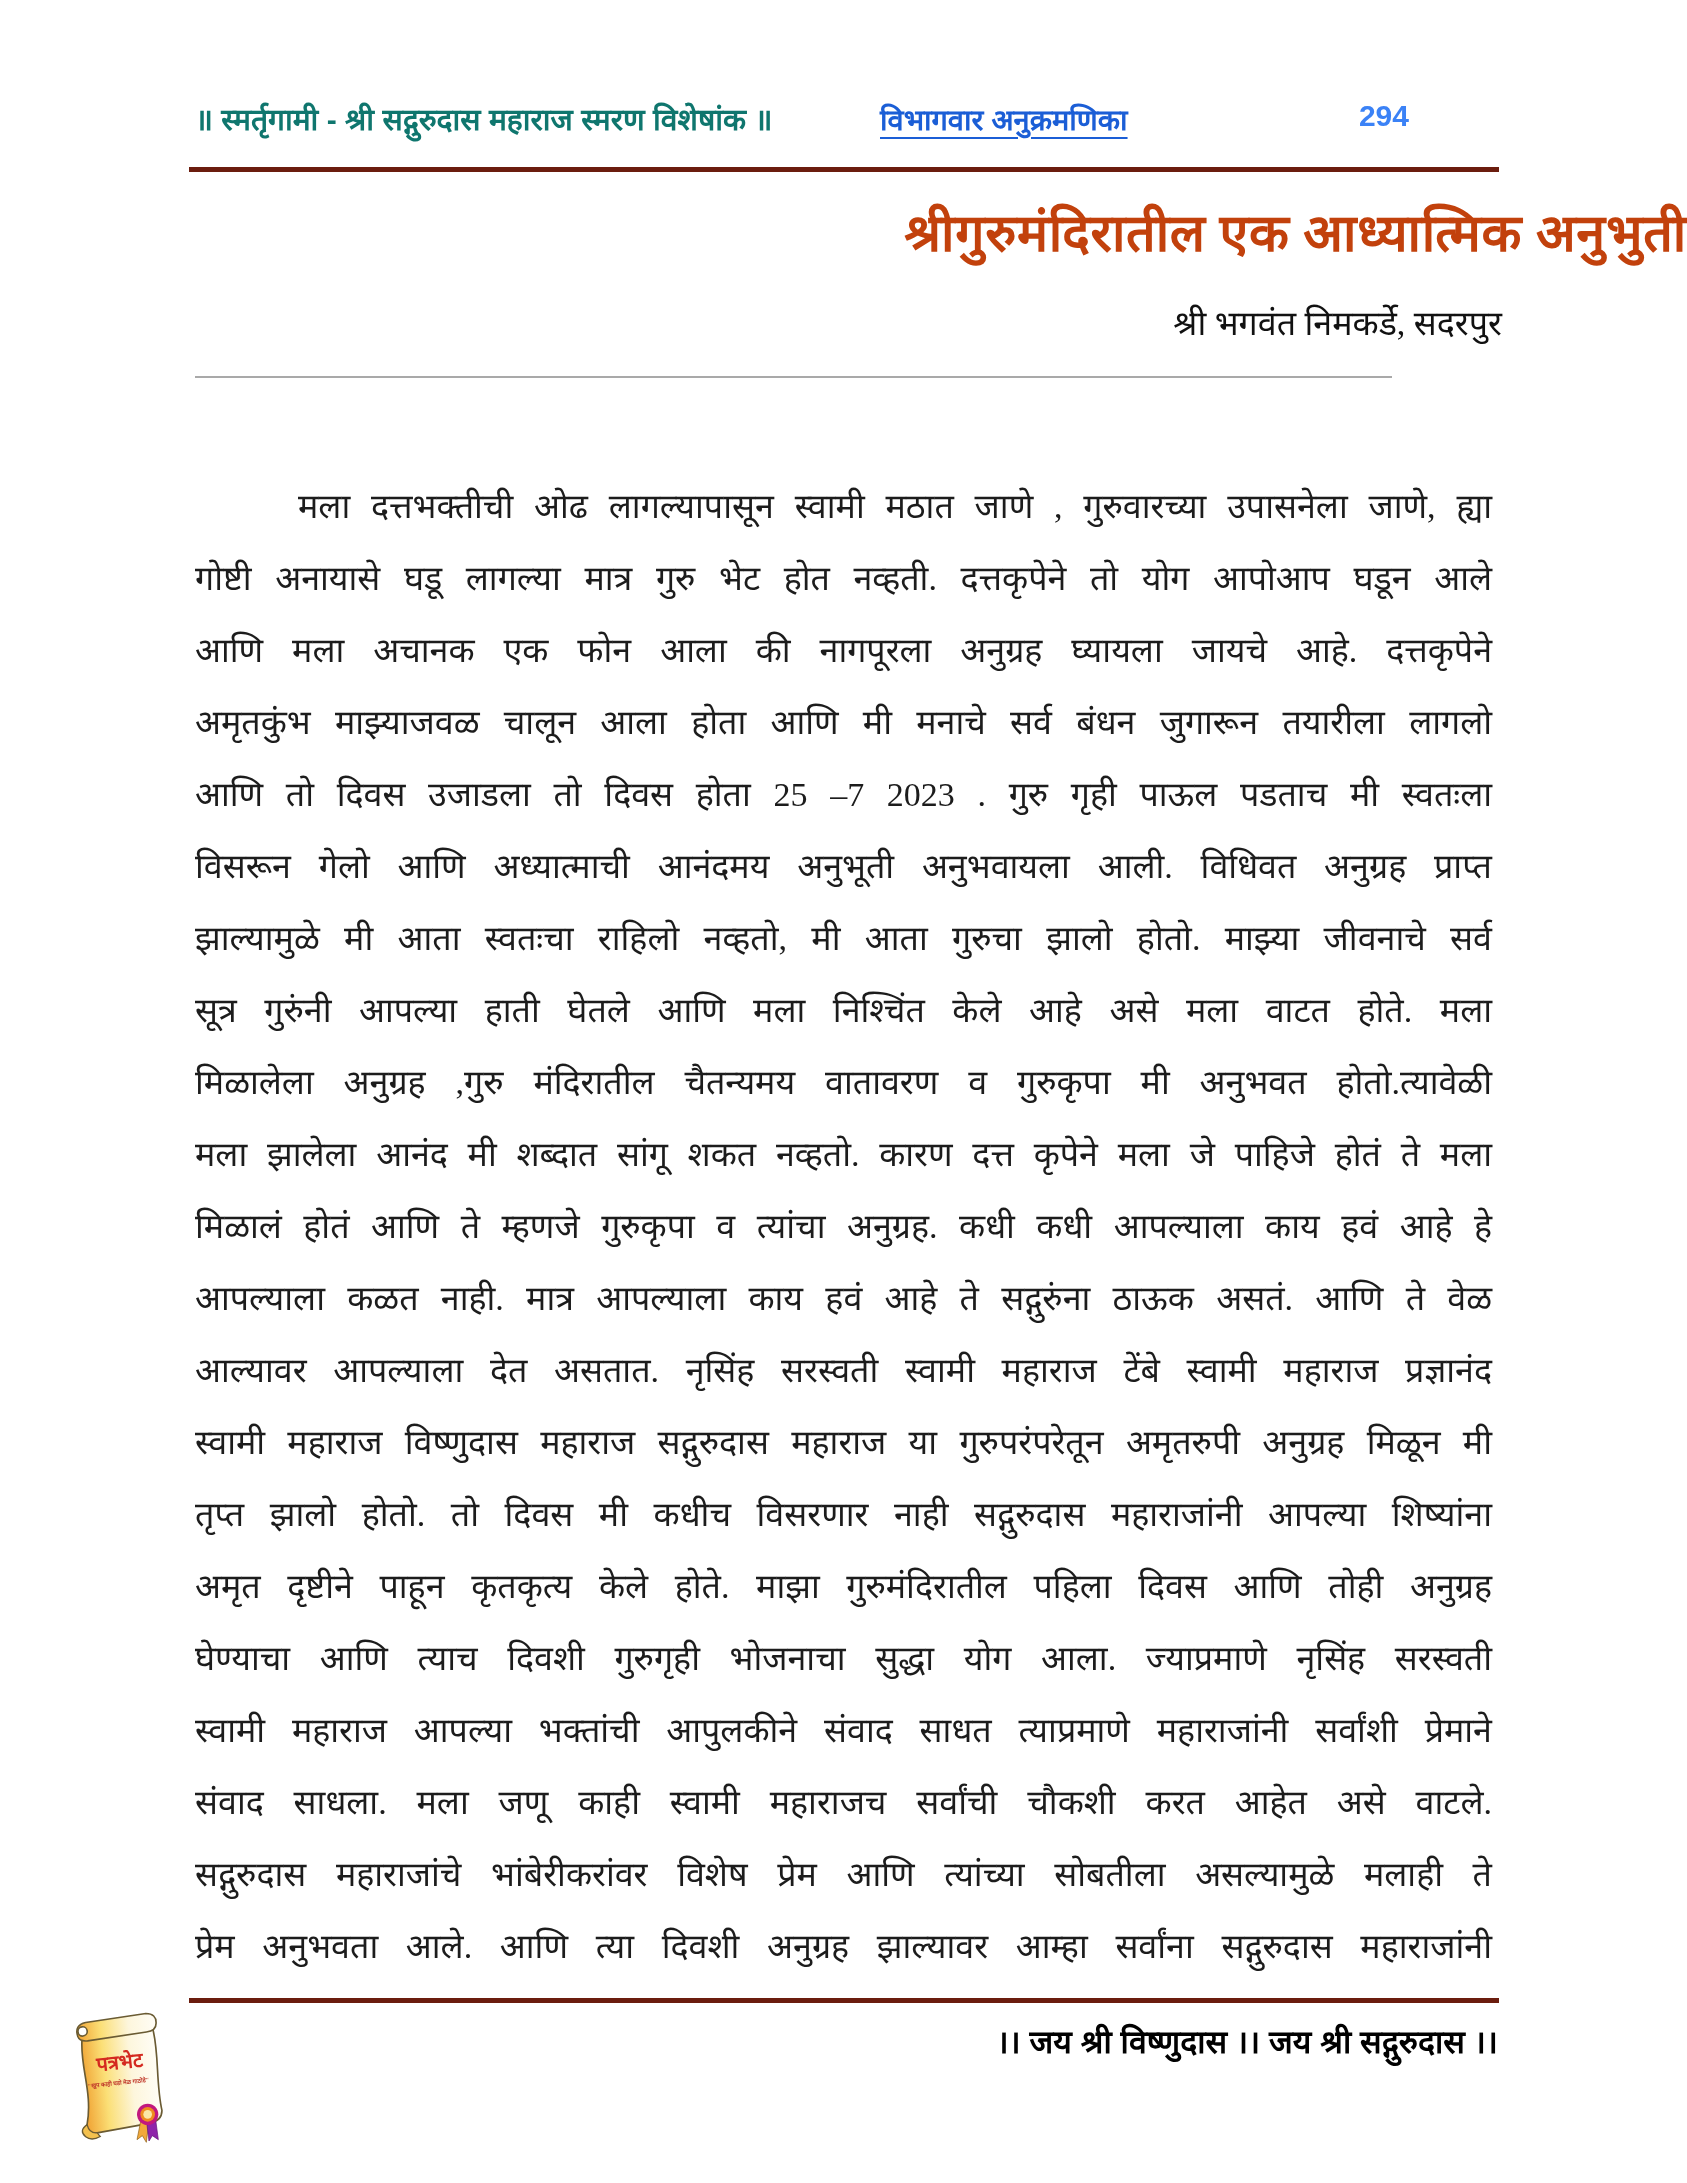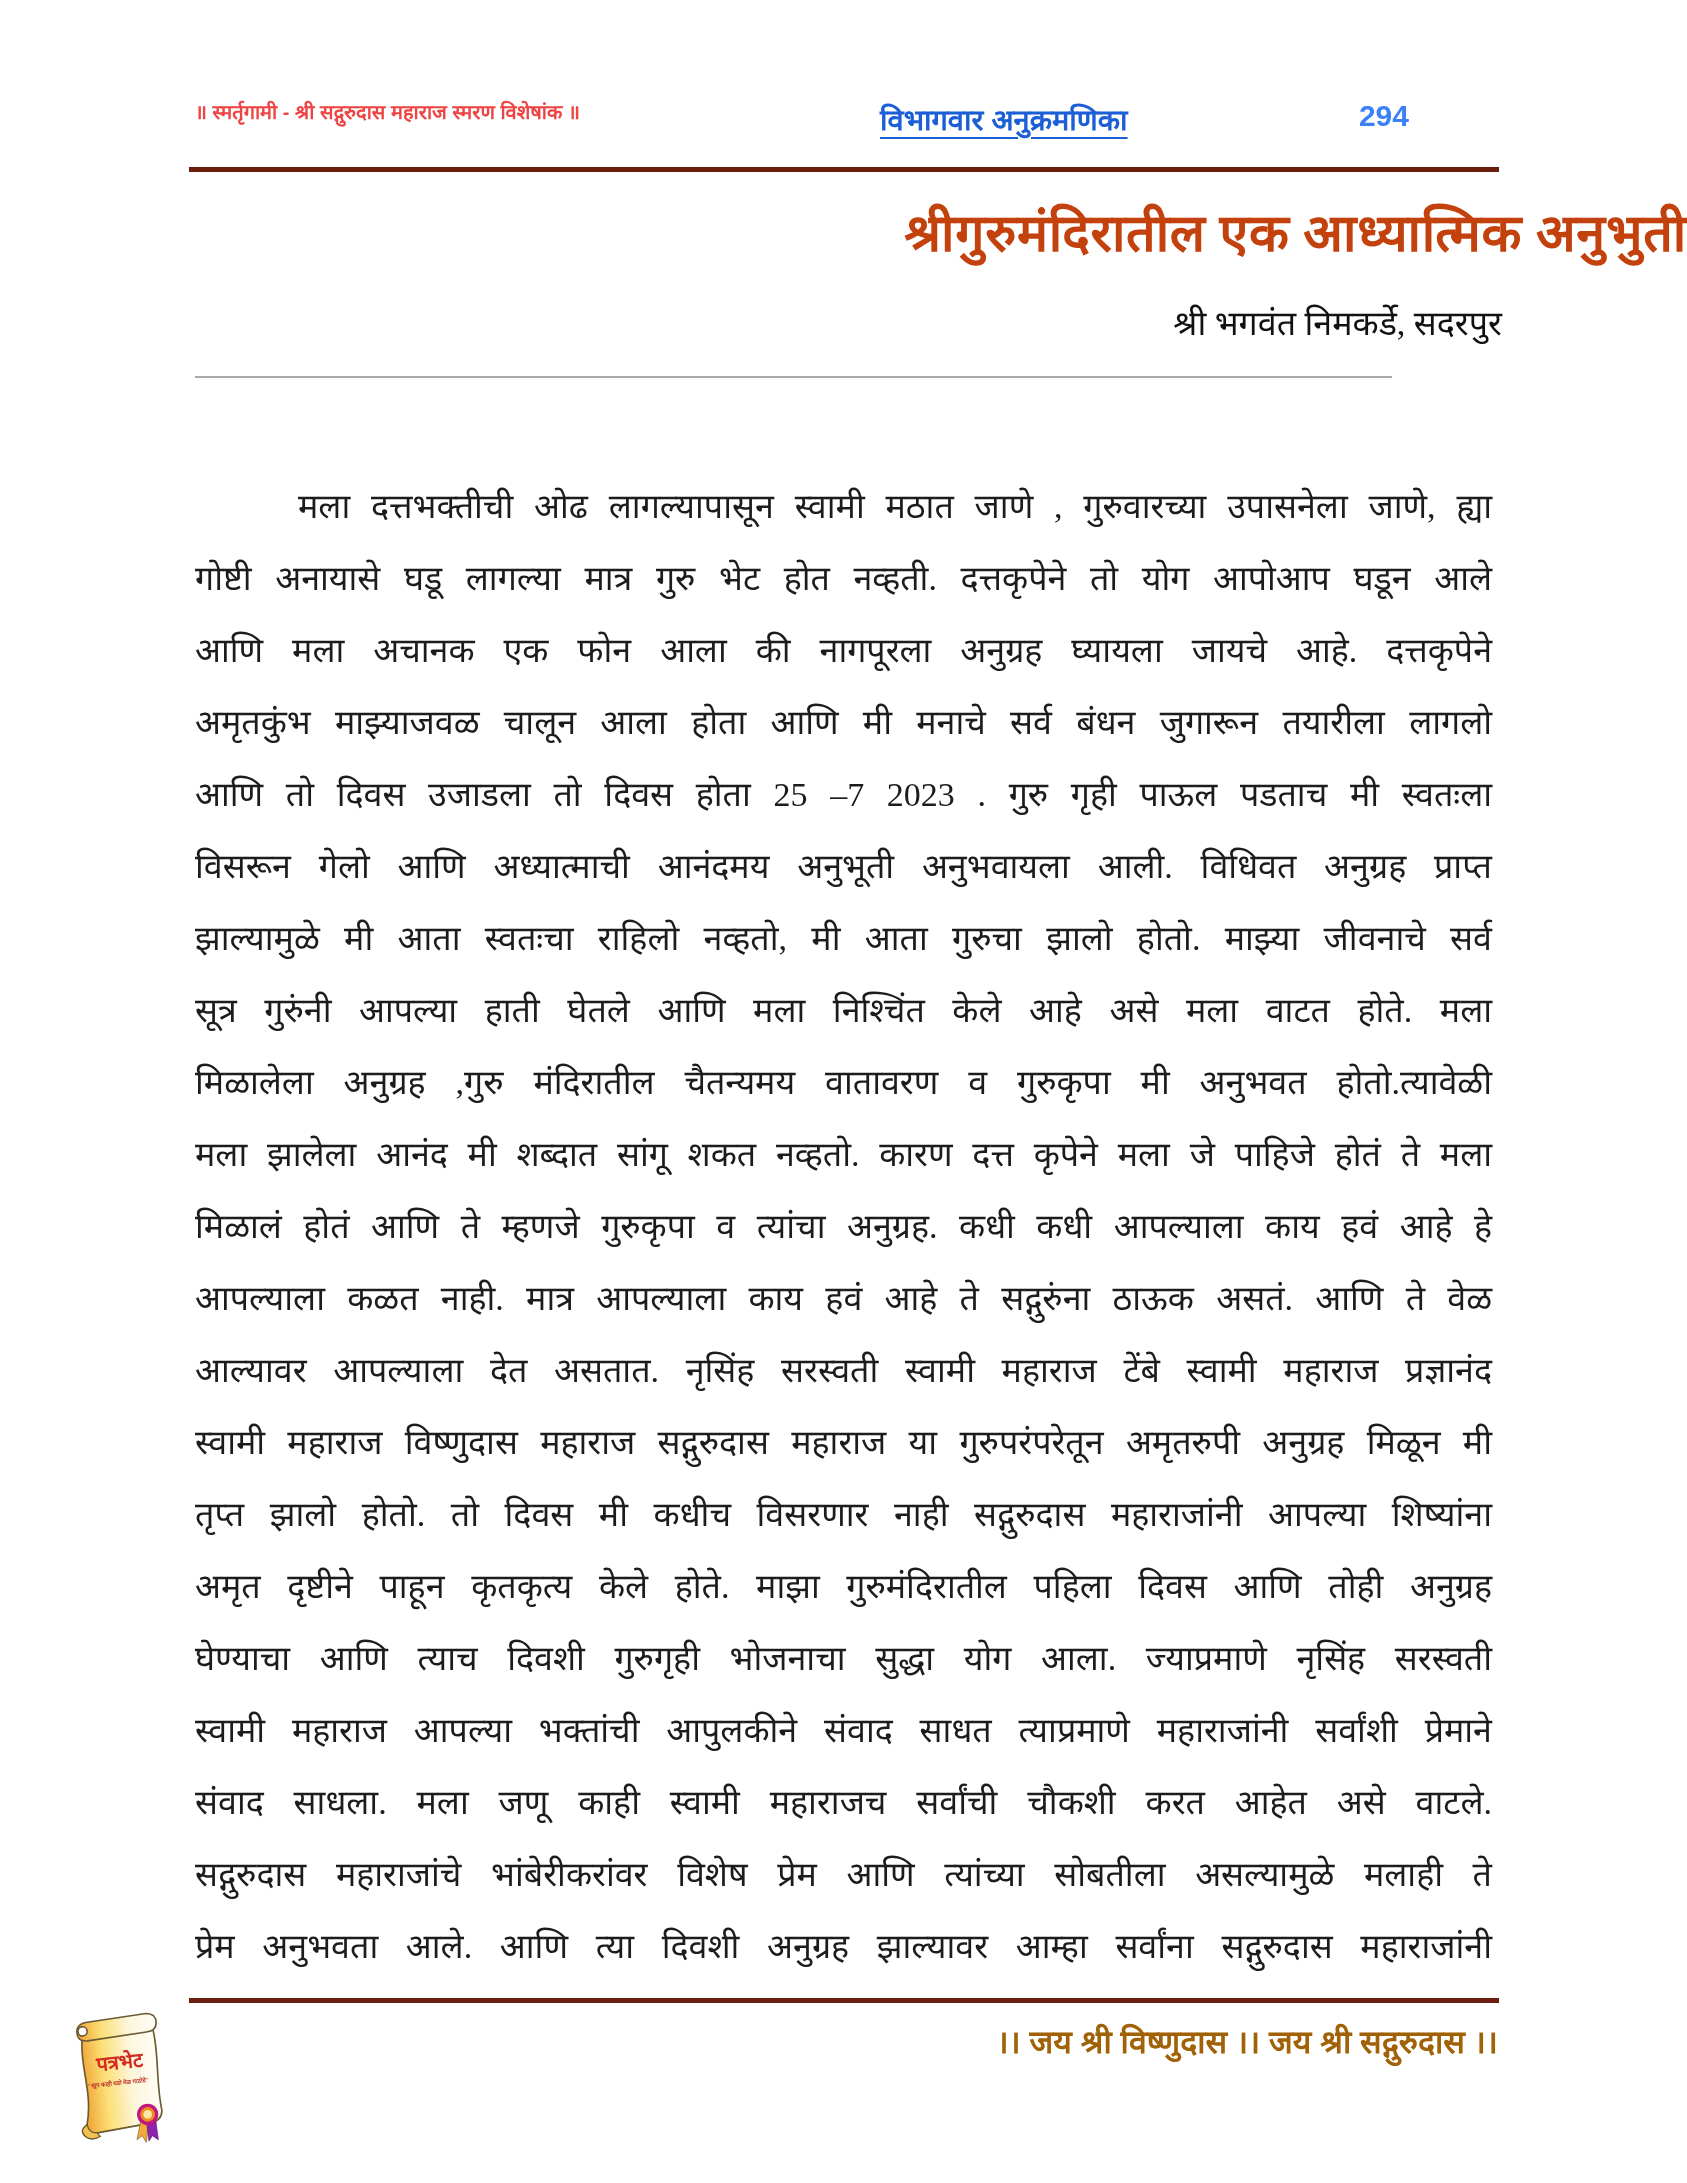--- a/index.html
+++ b/index.html
@@ -4,21 +4,21 @@
 <style>
   html,body{margin:0;padding:0;}
   body{
     width:1687px;height:2183px;position:relative;background:#ffffff;
     font-family:"Liberation Serif","DejaVu Serif",serif;overflow:hidden;
   }
   
   .masthead{
     position:absolute;left:195px;top:98px;
     font-family:"Liberation Sans","DejaVu Sans",sans-serif;
-    font-weight:bold;font-size:20px;color:#ef4444;white-space:nowrap;text-align:center;
+    font-weight:bold;font-size:30px;color:#0f766e;white-space:nowrap;text-align:center;
   }
   .index-link{
     position:absolute;left:880px;top:99px;
     font-family:"Liberation Sans","DejaVu Sans",sans-serif;
     font-weight:bold;font-size:29px;color:#1b5ed6;
     text-decoration:underline;text-underline-offset:6.6px;white-space:nowrap;cursor:pointer;
   }
   .page-number{
     position:absolute;right:278px;top:99px;
     font-family:"Liberation Sans","DejaVu Sans",sans-serif;
@@ -46,21 +46,21 @@
   .body-line{
     text-align:justify;text-align-last:justify;
     line-height:72px;height:72px;white-space:nowrap;overflow:visible;
   }
   .body-line:first-child{padding-left:103px;}
   
   .rule-bottom{top:1998px;height:5.3px;}
   .footer-blessing{
     position:absolute;right:189px;top:2019px;
     font-family:"Liberation Sans","DejaVu Sans",sans-serif;
-    font-weight:bold;font-size:32px;color:#a16207;white-space:nowrap;margin-left:43px;
+    font-weight:bold;font-size:32px;color:#000000;white-space:nowrap;margin-left:43px;
   }
   
   .logo{position:absolute;left:60px;top:2010px;width:119px;height:142px;}
   .logo svg{position:absolute;left:0;top:0;}
   .logo-title{
     position:absolute;left:22.5px;top:38px;width:73px;text-align:center;
     transform:rotate(-6deg);
     font-weight:bold;font-size:20px;color:#d42a20;
   }
   .logo-tagline{

